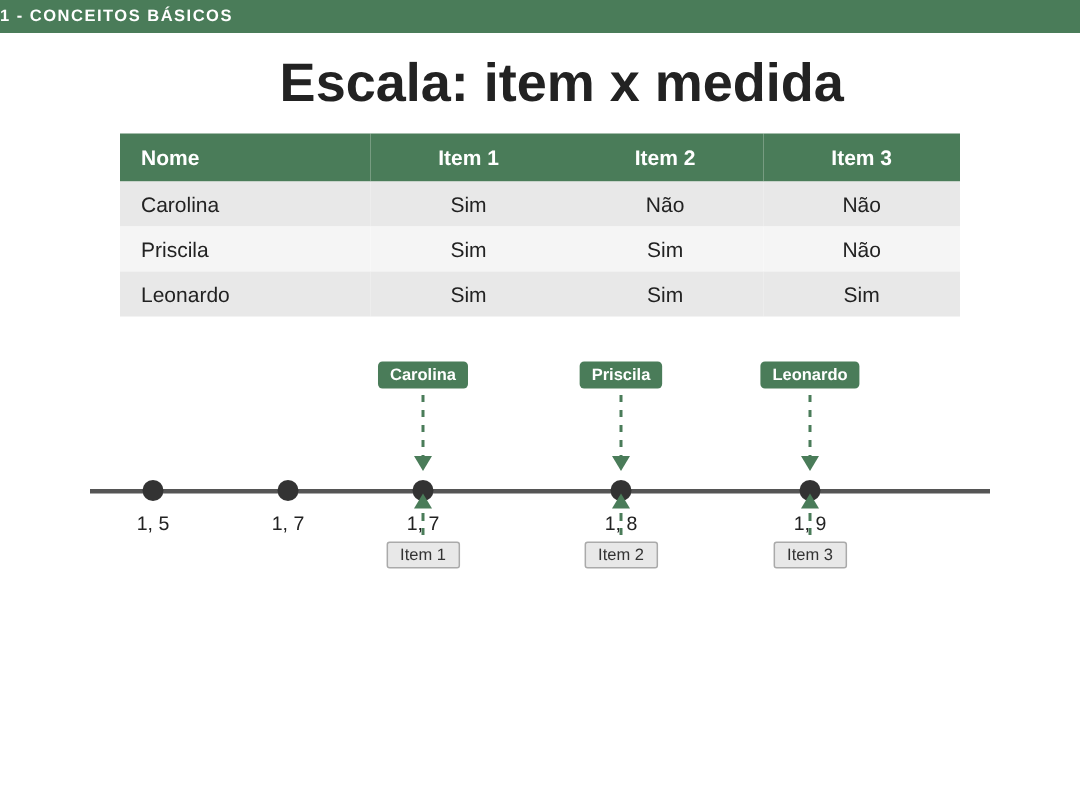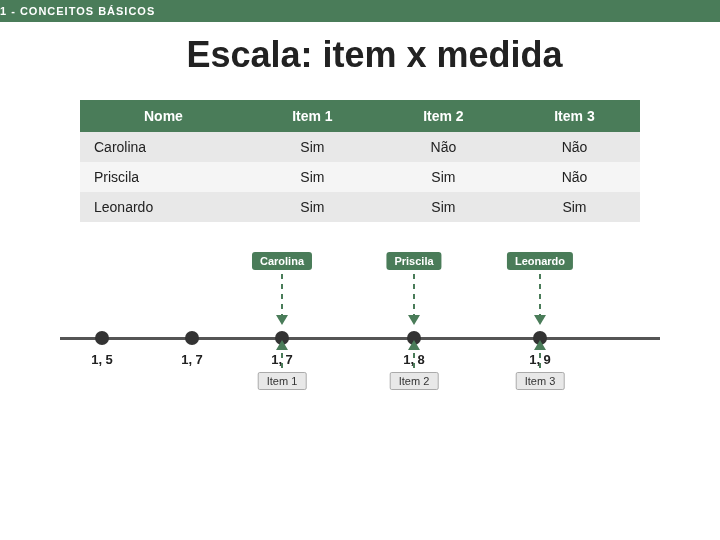--- a/index.html
+++ b/index.html
@@ -18,21 +18,21 @@
       font-weight: bold;
       letter-spacing: 1px;
       padding: 5px 0;
     }
 
     .main-title {
       text-align: center;
       font-size: 36px;
       font-weight: bold;
       color: #222;
-      margin: 12px 0 24px 0;
+      margin: 12px 0 13px 0;
       padding-left: 29px;
     }
 
     .table-wrapper {
       margin: 0 auto;
       width: 560px;
     }
 
     table {
       width: 100%;
@@ -42,21 +42,21 @@
     thead tr th {
       background: #4a7c59;
       color: #fff;
       font-weight: bold;
       font-size: 14px;
       padding: 8px 14px;
       text-align: center;
     }
 
     thead tr th:first-child {
-      text-align: center;
+      text-align: left;
       margin-left: 16px;
     }
 
     tbody tr:nth-child(odd) {
       background: #e8e8e8;
     }
     tbody tr:nth-child(even) {
       background: #f5f5f5;
     }
 
@@ -144,21 +144,21 @@
       transform: translate(-50%, -50%) translateY(1px);
     }
 
     
     .scale-label {
       position: absolute;
       top: 100px;
       font-size: 13px;
       color: #222;
       transform: translateX(-50%);
-      font-weight: bold;
+      font-weight: normal;
       text-align: center;
     }
 
     
     .item-label-box {
       position: absolute;
       top: 120px;
       font-size: 11px;
       color: #333;
       background: #e8e8e8;

